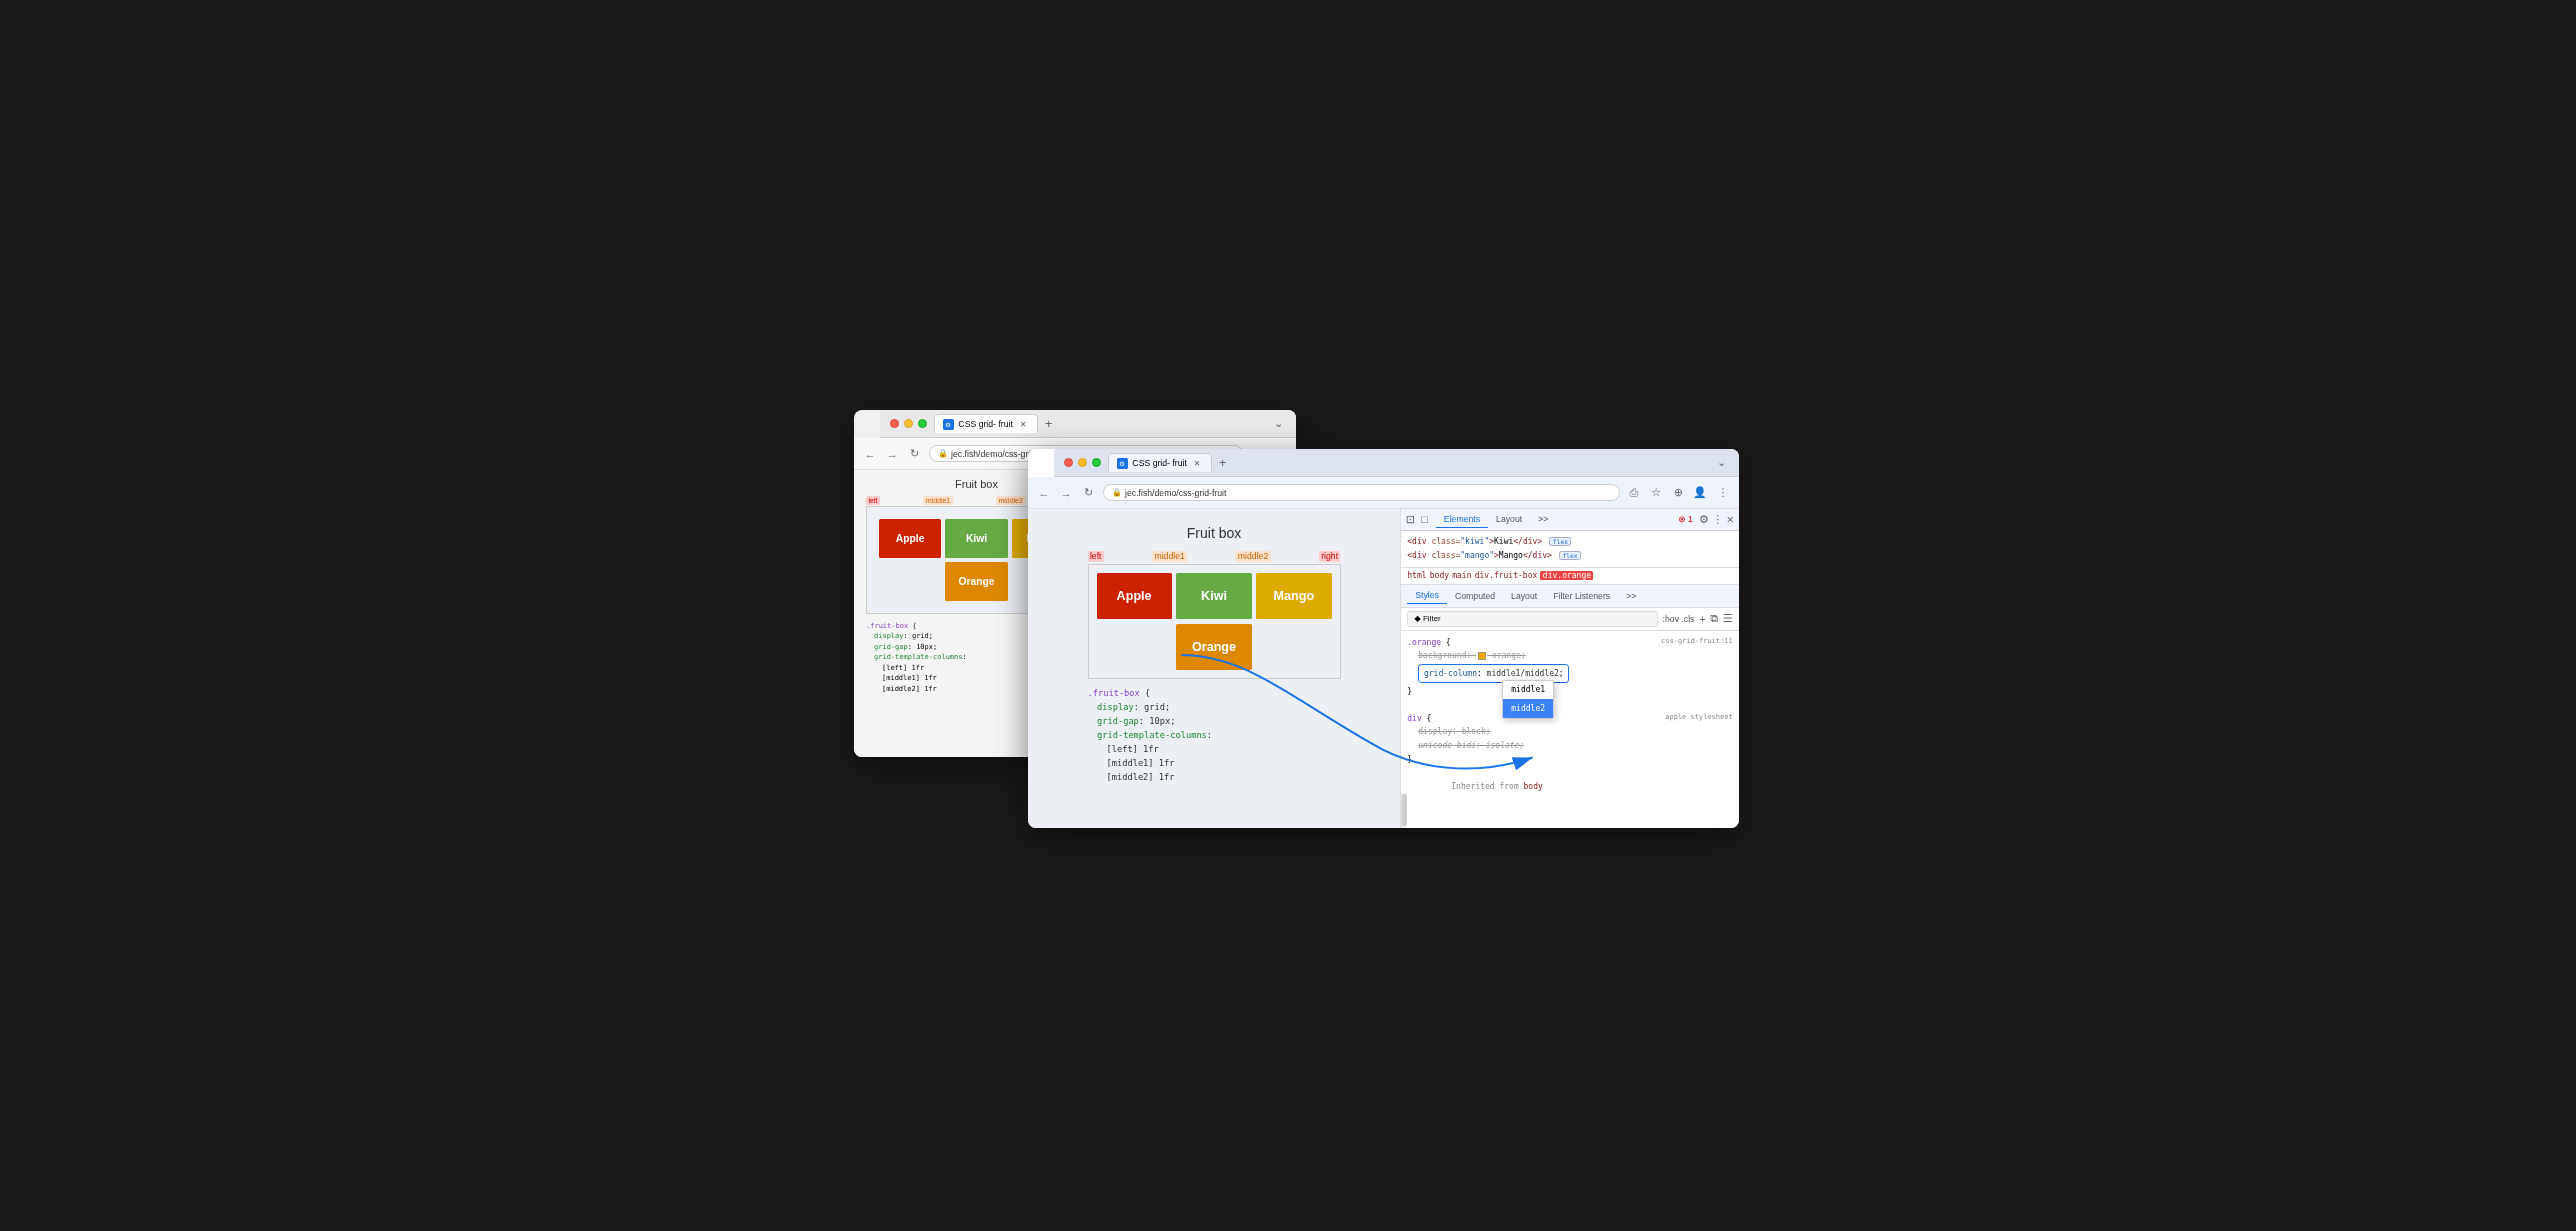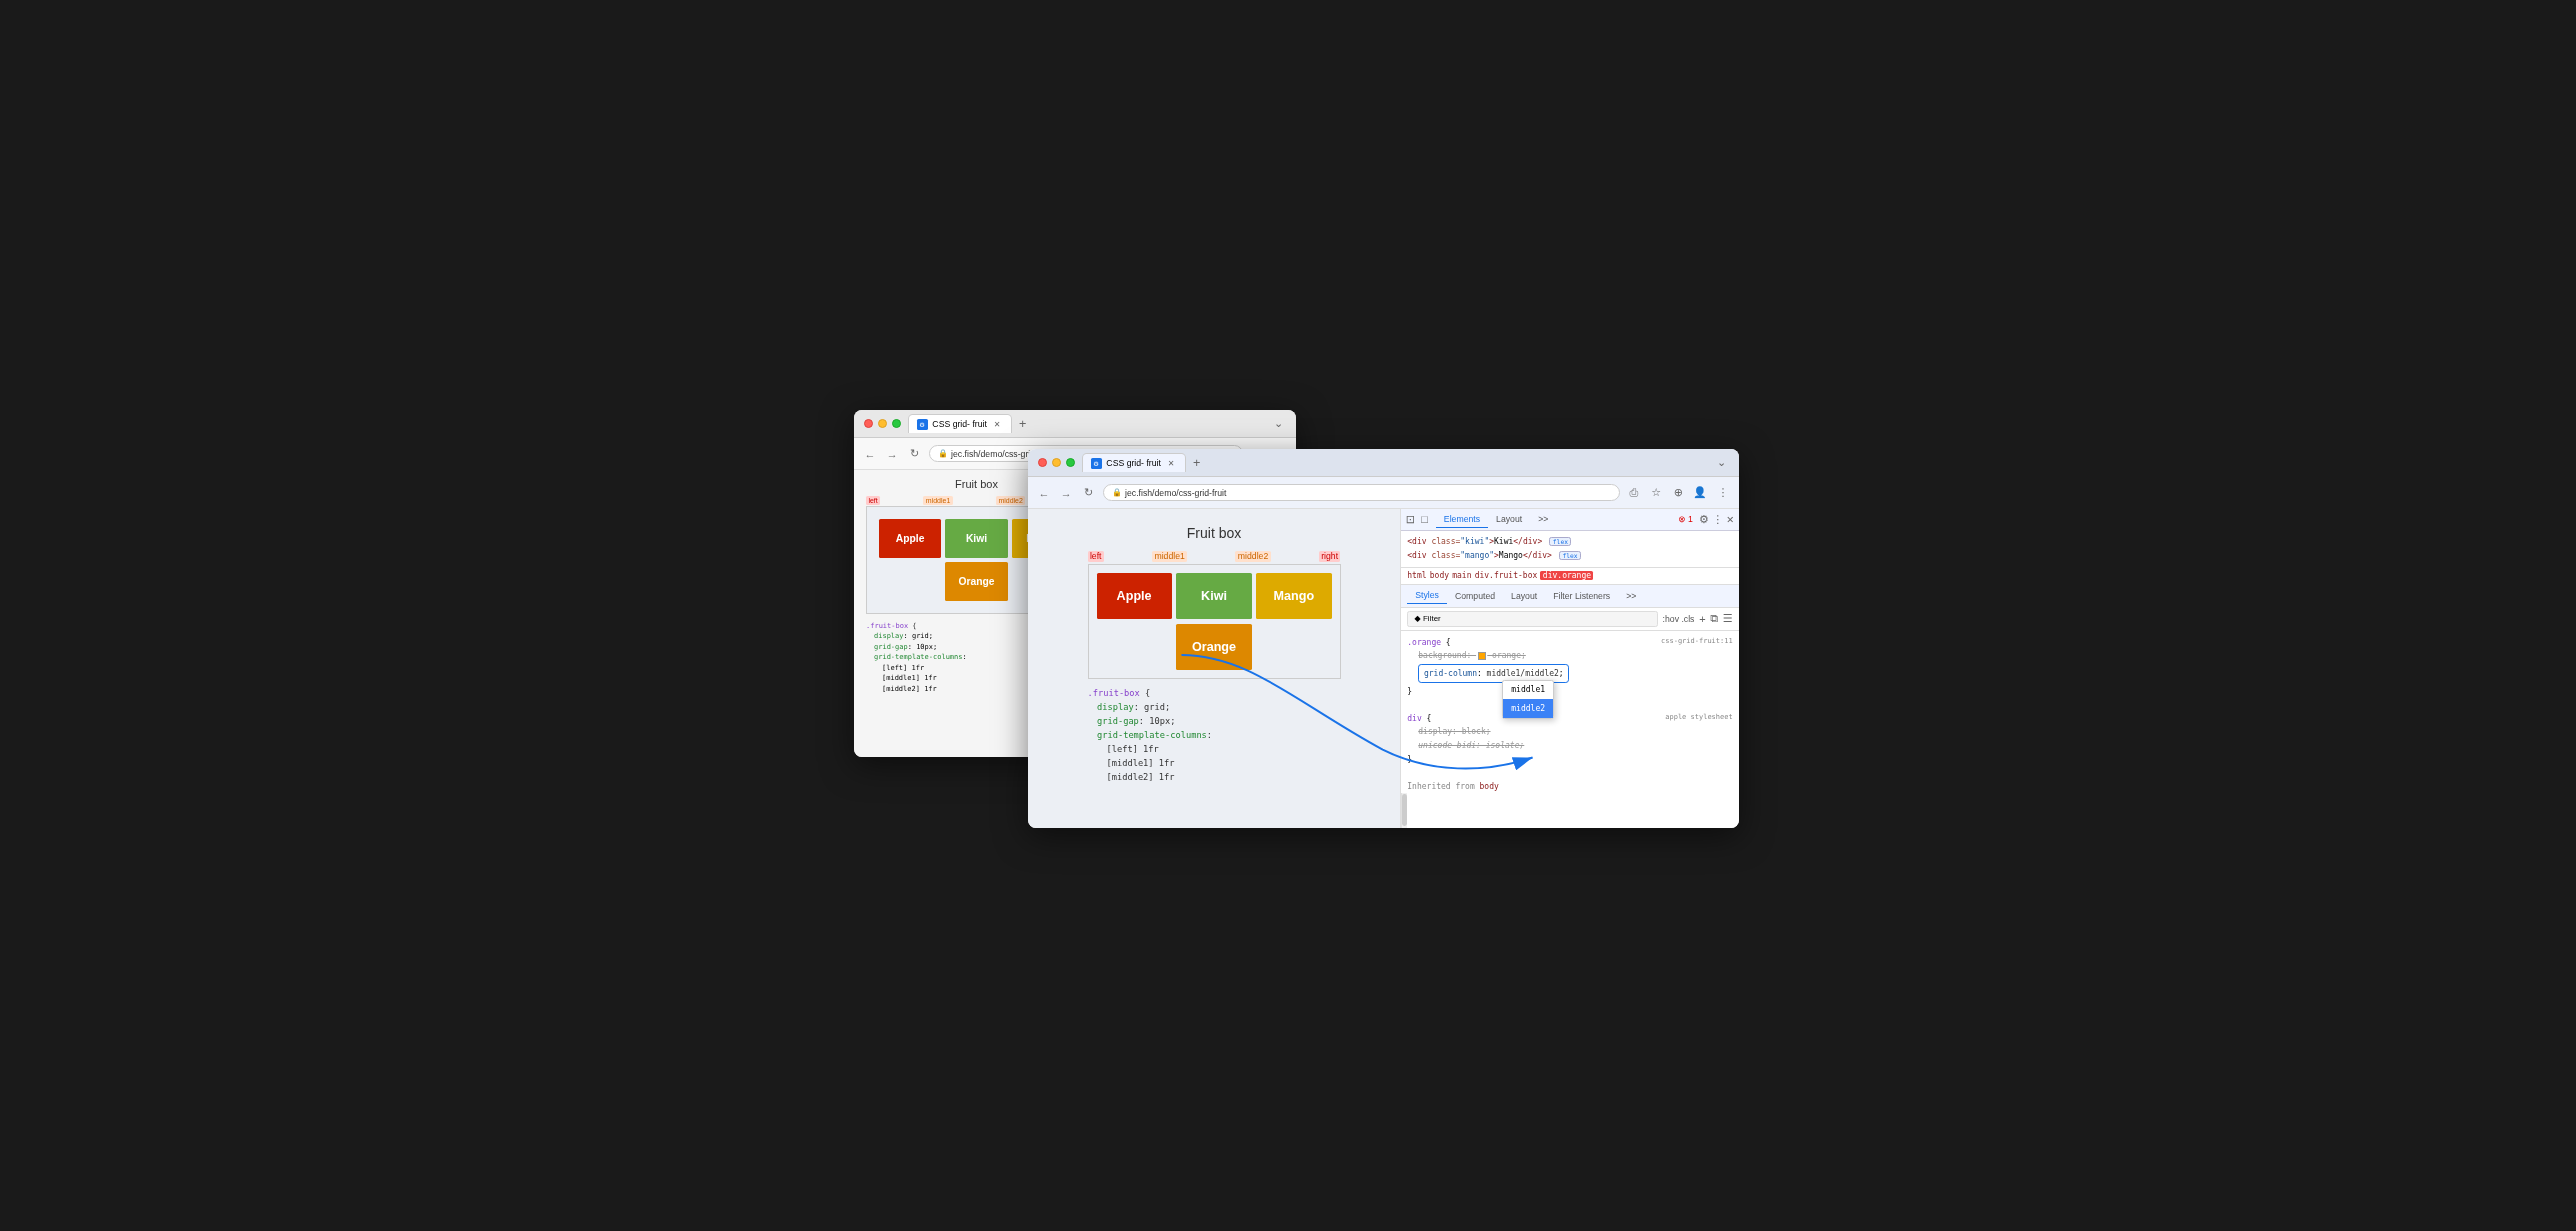--- a/index.html
+++ b/index.html
@@ -47,20 +47,21 @@
 
     
     .title-bar {
       display: flex;
       align-items: center;
       background: #e8e8e8;
       padding: 6.3px 9.5px;
       height: 28px;
       gap: 6.3px;
       border-bottom: 0.8px solid #ccc;
+      margin-left: 26px;
     }
 
     .window2 .title-bar {
       background: #dde3ee;
     }
 
     .traffic-lights {
       display: flex;
       gap: 4.7px;
       align-items: center;
@@ -869,21 +870,21 @@
           </div>
           <div style="padding-left:11px;">
             <span style="text-decoration:line-through; color:#999;">display: block;</span>
           </div>
           <div style="padding-left:11px;">
             <em style="text-decoration:line-through; color:#999;">unicode-bidi: isolate;</em>
           </div>
           <div>}</div>
           <br>
           
-          <div style="color:#888; font-size:8px;">
+          <div style="color:#888; font-size:8px;margin-left:44px;">
             Inherited from <span style="color:#8b1a1a;">body</span>
           </div>
           <div>
             <span style="color:#8844cc;">body</span> {
             <span style="float:right; color:#888; font-size:7px;">css-grid-fruit:3</span>
           </div>
           
           
           
           

